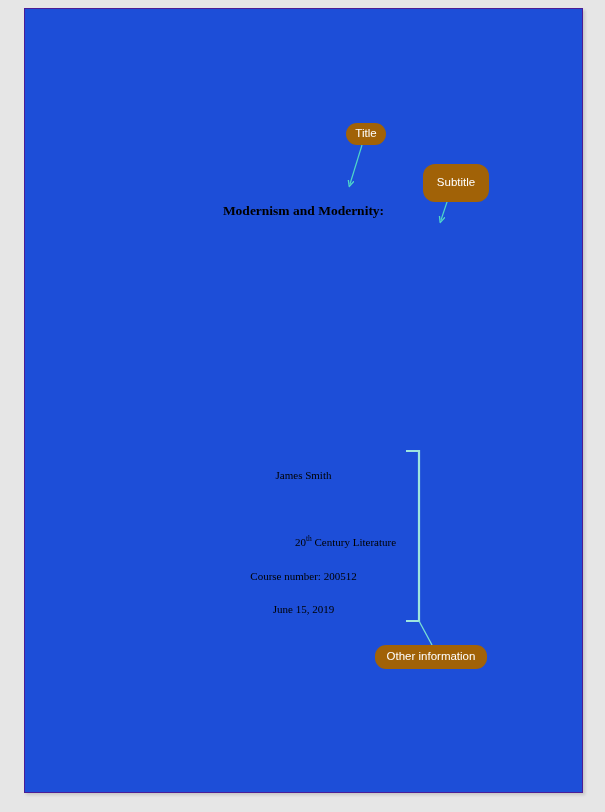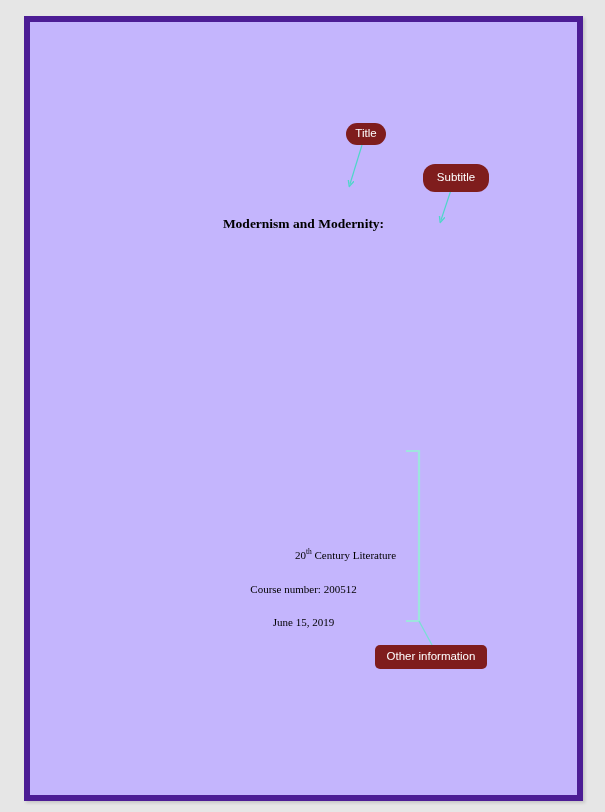--- a/index.html
+++ b/index.html
@@ -12,25 +12,25 @@
     background: #e6e6e6;
     font-family: "Liberation Serif", "DejaVu Serif", serif;
     overflow: hidden;
     position: relative;
   }
 
   
   #page {
     position: absolute;
     left: 24px;
-    top: 16px;
+    top: 8px;
     width: 559px;
     height: 785px;
-    background: #c4b5fd;
-    border: 6px solid #4c1d95;
+    background: #1d4ed8;
+    border: 1px solid #4c1d95;
     box-shadow: 2px 2px 3px rgba(0,0,0,0.14);
     box-sizing: border-box;
     overflow: hidden;
   }
 
   
   .doc-line {
     position: absolute;
     left: 0;
     width: 100%;
@@ -51,21 +51,21 @@
   }
   .doc-info sup {
     font-size: 7.5px;
     vertical-align: super;
     line-height: 0;
   }
 
   
   .callout {
     position: absolute;
-    background: #7f1d1d;
+    background: #a16207;
     color: #ffffff;
     font-family: "Liberation Sans", "DejaVu Sans", sans-serif;
     font-size: 11.5px;
     line-height: 1;
     border-radius: 12px;
     display: flex;
     align-items: center;
     justify-content: center;
     white-space: nowrap;
     user-select: none;
@@ -74,48 +74,49 @@
   #callout-title {
     left: 346px;
     top: 123px;
     width: 40px;
     height: 22px;
   }
   #callout-subtitle {
     left: 423px;
     top: 164px;
     width: 66px;
-    height: 28px;
+    height: 38px;
   }
   #callout-other {
     left: 375px;
     top: 645px;
     width: 112px;
     height: 24px;
-    border-radius: 5px;
+    border-radius: 11px;
   }
 
   
   #connectors {
     position: absolute;
     left: 0;
     top: 0;
     width: 605px;
     height: 812px;
     pointer-events: none;
   }
 </style>
 </head>
 <body>
 
 <div id="page">
 
   <div class="doc-line doc-title" style="top:194px;">Modernism and Modernity:</div>
 
 
+  <div class="doc-line doc-info" style="top:460px;">James Smith</div>
 
 
   <div class="doc-line doc-info" style="top:527px;padding-left:42px;">
     <span>20</span><sup>th</sup><span> Century Literature</span>
   </div>
 
   <div class="doc-line doc-info" style="top:561px;">Course number: 200512</div>
 
   <div class="doc-line doc-info" style="top:594px;font-family:Liberation Serif, serif;">June 15, 2019</div>
 

